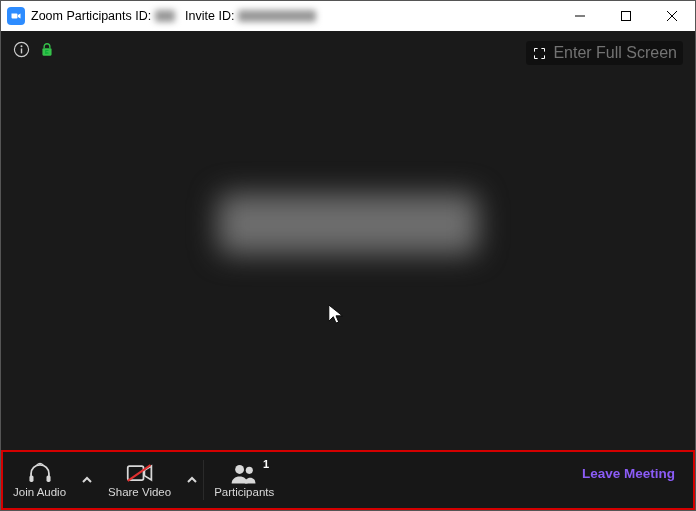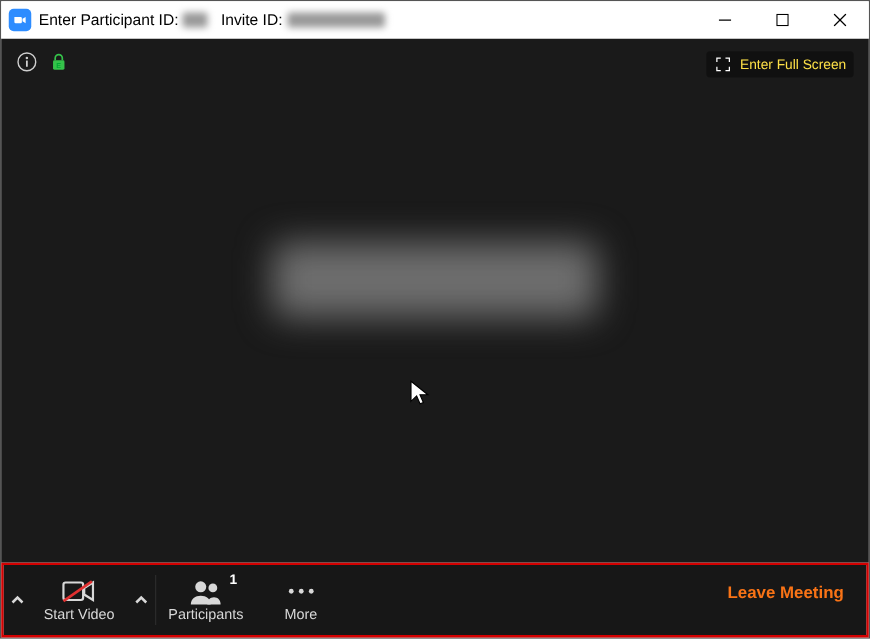--- a/index.html
+++ b/index.html
@@ -17,53 +17,53 @@
   .titlebar .spacer { flex: 1; }
   .win-controls { display: flex; height: 100%; }
   .win-btn { width: 46px; height: 100%; display: flex; align-items: center; justify-content: center; }
   .win-btn svg { width: 10px; height: 10px; stroke: #000; stroke-width: 1; fill: none; }
 
   
   .stage { flex: 1; background: #1a1a1a; position: relative; }
   .info-bar { position: absolute; top: 10px; left: 12px; display: flex; align-items: center; gap: 10px; }
   .info-icon svg { width: 17px; height: 17px; }
   .lock-icon svg { width: 14px; height: 16px; }
-  .fullscreen-btn { position: absolute; top: 10px; right: 12px; display: flex; align-items: center; gap: 6px; color: #fde047; font-size: 11px; background: rgba(0,0,0,0.35); padding: 3px 6px; border-radius: 3px; }
+  .fullscreen-btn { position: absolute; top: 10px; right: 12px; display: flex; align-items: center; gap: 6px; color: #737373; font-size: 16px; background: rgba(0,0,0,0.35); padding: 3px 6px; border-radius: 3px; }
   .fullscreen-btn svg { width: 15px; height: 15px; stroke: #fff; stroke-width: 1.6; fill: none; }
 
   .center-name { position: absolute; top: 46%; left: 50%; transform: translate(-50%,-50%); width: 260px; height: 60px; background: #6e6e6e; filter: blur(14px); border-radius: 10px; }
   .cursor { position: absolute; top: 65%; left: 47%; }
   .cursor svg { width: 18px; height: 22px; }
 
   
   .toolbar-wrap { border: 2px solid #d40000; }
   .toolbar { height: 56px; background: #171717; display: flex; align-items: stretch; color: #d8d8d8; }
   .tb-btn { display: flex; flex-direction: column; align-items: center; justify-content: center; padding: 0 10px; font-size: 11.5px; gap: 2px; min-width: 72px; }
   .tb-btn .ico { height: 22px; display: flex; align-items: center; justify-content: center; }
   .tb-caret { display:flex; align-items:center; justify-content:center; width: 22px; }
   .tb-caret svg { width: 12px; height: 12px; stroke:#d8d8d8; stroke-width:2; fill:none; }
   .vdiv { width:1px; background:#2a2a2a; margin: 8px 0; }
   .tb-sep { flex:1; }
   .share-badge { background: #0e9e3d; width: 26px; height: 26px; border-radius: 6px; display:flex; align-items:center; justify-content:center; }
-  .leave { color: #f97316; font-size: 13.5px; font-weight: 600; display:flex; align-items:center; padding: 0 18px 14px 10px; }
+  .leave { color: #8b5cf6; font-size: 13.5px; font-weight: 600; display:flex; align-items:center; padding: 0 18px 14px 10px; }
   .badge-num { position: absolute; color:#fff; font-size:11px; font-weight:600; }
   .participants-ico { position: relative; }
 </style>
 </head>
 <body>
 
 <div class="window">
 
   <div class="titlebar">
     <div class="app-icon">
       <svg viewBox="0 0 24 24">
           <path d="M3 7h10a2 2 0 0 1 2 2v6a2 2 0 0 1-2 2H5a2 2 0 0 1-2-2V7zm13 3 5-3v10l-5-3v-4z"></path>
         </svg>
     </div>
-    <span class="title-text">Enter Participant ID: </span>
+    <span class="title-text">Zoom Participants ID: </span>
     <span class="blur-sm"></span>
     <span class="title-text">   Invite ID: </span>
     <span class="blur-lg"></span>
     <div class="spacer"></div>
     <div class="win-controls">
       <div class="win-btn">
           <svg viewBox="0 0 10 10">
             <line x1="0" y1="5" x2="10" y2="5"></line>
           </svg>
         </div>
@@ -108,35 +108,48 @@
     <div class="cursor">
       <svg viewBox="0 0 20 24">
           <path d="M2 2 L2 20 L7 15 L10 22 L13 21 L10 14 L17 14 Z" fill="#fff" stroke="#000" stroke-width="1"></path>
         </svg>
     </div>
   </div>
 
   <div class="toolbar-wrap">
   <div class="toolbar">
 
+    <div class="tb-btn" style="min-width:58px">
+      <span class="ico">
+        <svg width="26" height="22" viewBox="0 0 32 26">
+              <path d="M5 18v-4a11 11 0 0 1 22 0v4" fill="none" stroke="#d8d8d8" stroke-width="2.2"></path>
+              <rect x="3" y="16" width="5" height="8" rx="2" fill="#d8d8d8"></rect>
+              <rect x="24" y="16" width="5" height="8" rx="2" fill="#d8d8d8"></rect>
+              <path d="M9 6 L13 2 M13 6 L9 2" stroke="#d8d8d8" stroke-width="1.2" opacity="0"></path>
+              <path d="M12 3 a6 6 0 0 1 8 0" fill="none" stroke="#d8d8d8" stroke-width="1.4"></path>
+              <path d="M14 1 L18 1" stroke="#d8d8d8" stroke-width="0"></path>
+            </svg>
+      </span>
+      <span>Join Audio</span>
+    </div>
     <div class="tb-caret">
       <svg viewBox="0 0 12 12">
             <path d="M2 8 L6 4 L10 8"></path>
           </svg>
     </div>
 
     <div class="tb-btn">
       <span class="ico">
         <svg width="28" height="20" viewBox="0 0 32 22">
               <rect x="2" y="3" width="18" height="16" rx="2" fill="none" stroke="#d8d8d8" stroke-width="2"></rect>
               <path d="M21 8 L29 3 V19 L21 14 Z" fill="none" stroke="#d8d8d8" stroke-width="2"></path>
               <line x1="2" y1="20" x2="28" y2="2" stroke="#e03030" stroke-width="2.4"></line>
             </svg>
       </span>
-      <span>Start Video</span>
+      <span>Share Video</span>
     </div>
     <div class="tb-caret">
       <svg viewBox="0 0 12 12">
             <path d="M2 8 L6 4 L10 8"></path>
           </svg>
     </div>
 
     <div class="vdiv"></div>
 
 
@@ -147,30 +160,20 @@
               <path d="M3 24c0-5 4-8 9-8s9 3 9 8" fill="#d8d8d8"></path>
               <circle cx="23" cy="9" r="4" fill="#d8d8d8"></circle>
               <path d="M18 24c0-4 2.5-6.5 6-6.5s6 2.5 6 6.5" fill="#d8d8d8"></path>
             </svg>
         <span class="badge-num" style="top:-4px; right:-10px">1</span>
       </span>
       <span>Participants</span>
     </div>
 
 
-    <div class="tb-btn">
-      <span class="ico">
-        <svg width="24" height="10" viewBox="0 0 30 10">
-              <circle cx="5" cy="5" r="2.4" fill="#d8d8d8"></circle>
-              <circle cx="15" cy="5" r="2.4" fill="#d8d8d8"></circle>
-              <circle cx="25" cy="5" r="2.4" fill="#d8d8d8"></circle>
-            </svg>
-      </span>
-      <span>More</span>
-    </div>
 
     <div class="tb-sep"></div>
 
     <div class="leave">
       <span>Leave Meeting</span>
     </div>
 
   </div>
   </div>
 

